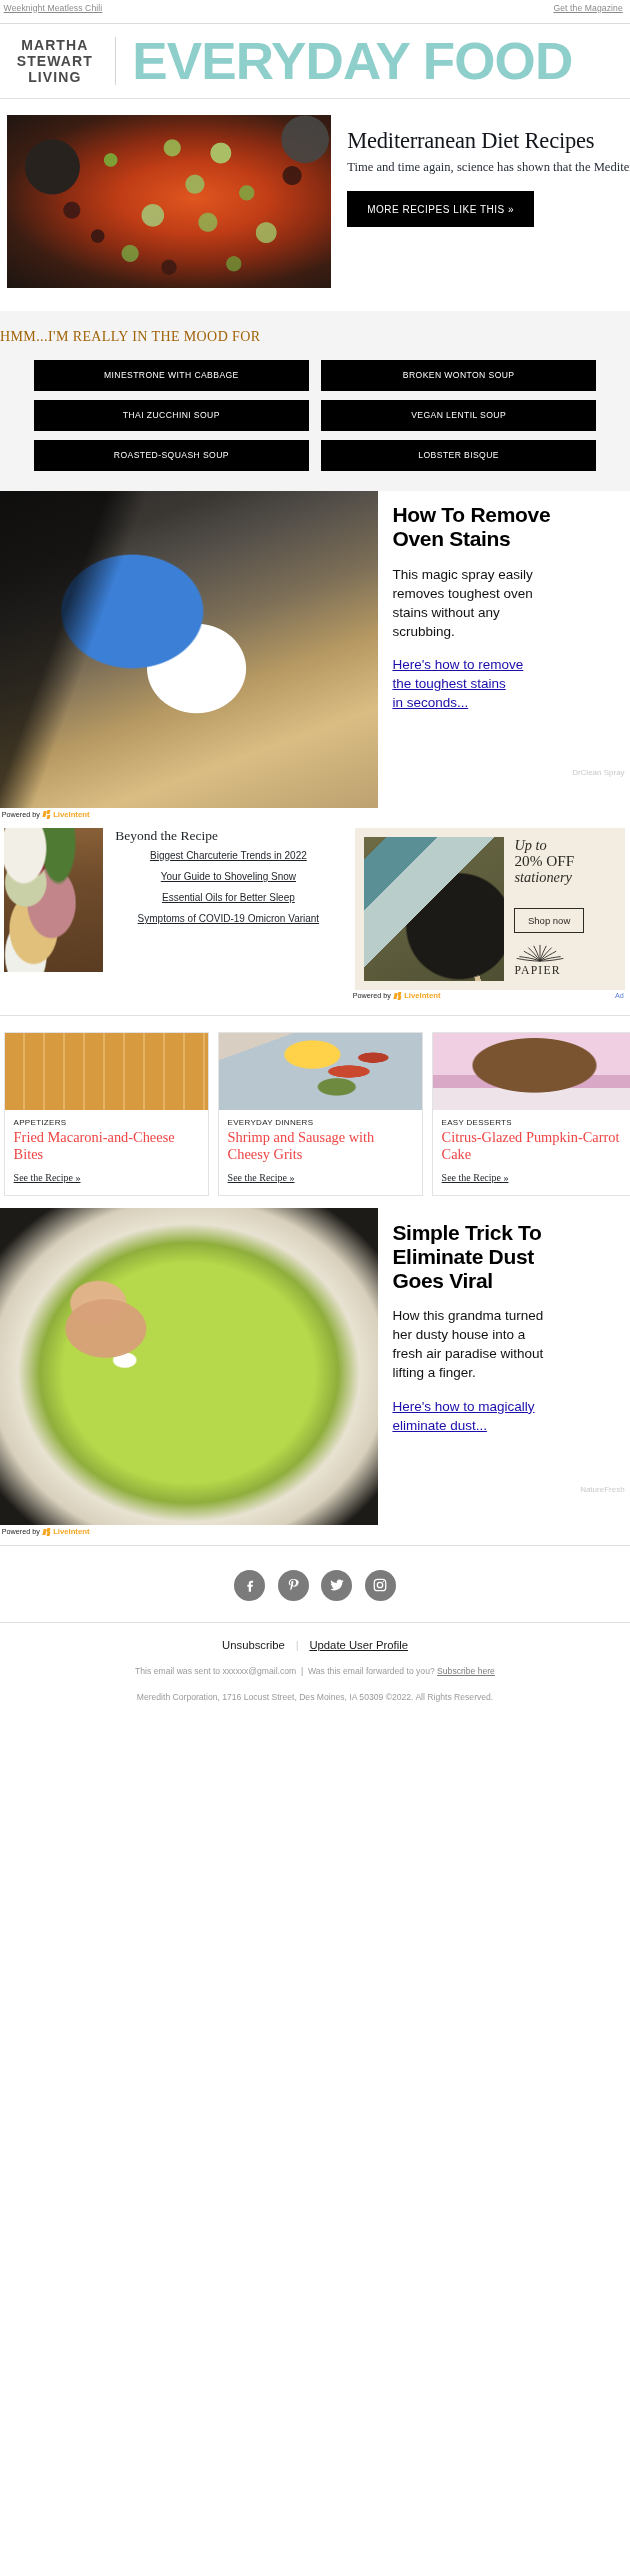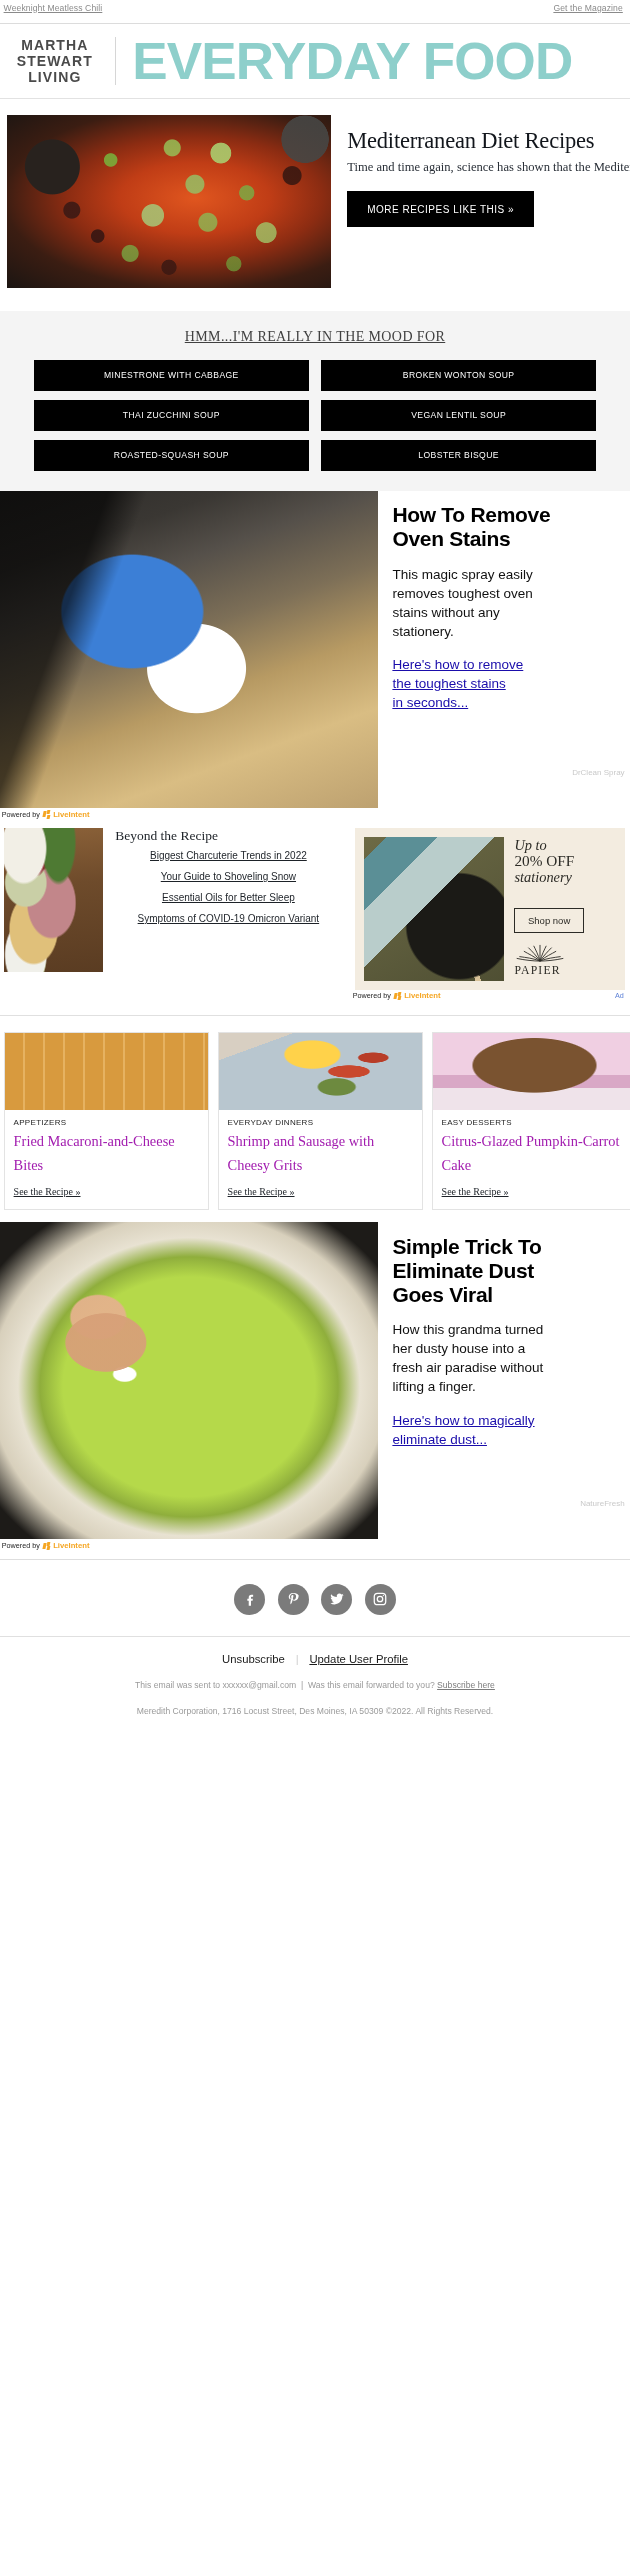--- a/index.html
+++ b/index.html
@@ -107,25 +107,24 @@
   .hero-cta {
     display: inline-block; background: #000; color: #fff;
     font-size: 10px; letter-spacing: 0.5px; font-family: "Liberation Sans", sans-serif;
     padding: 12.6px 20px; margin-top: 14.4px; white-space: nowrap;
     border: 0; cursor: pointer;
   }
 
   
   .mood { background: #f4f4f4; padding: 18px 0 20px; }
   .mood-heading {
-    text-align: center;
+    text-align: left;
     font-family: "Liberation Serif", serif;
-    font-size: 14px; letter-spacing: 0.4px; color: #404040;
+    font-size: 14px; letter-spacing: 0.4px; color: #a16207;
     margin-bottom: 14.4px;
-    text-decoration: underline;
   }
   .mood-grid {
     display: grid; grid-template-columns: 1fr 1fr;
     gap: 9px 12.6px; padding: 0 34px;
   }
   .mood-btn {
     background: #000; color: #fff; border: 0; cursor: pointer;
     height: 31px; font-size: 8.6px; letter-spacing: 0.4px;
     font-family: "Liberation Sans", sans-serif;
     display: flex; align-items: center; justify-content: center;
@@ -292,21 +291,21 @@
       radial-gradient(ellipse at 50% 42%, #7a5330 0 61px, transparent 63px),
       linear-gradient(180deg, #f0cfe2 0 55%, #d9a8c6 55% 72%, #efe3ea 72% 100%);
   }
   .card-body { padding: 8px 9px 10.8px 9px; }
   .card-cat {
     font-size: 8px; letter-spacing: 0.3px; color: #1d1d1d;
     font-family: "Liberation Sans", sans-serif; margin-bottom: 2.7px;
   }
   .card-title {
     font-family: "Liberation Serif", serif; font-size: 14.4px;
-    line-height: 24px; color: #a21caf; margin-bottom: 4.5px;
+    line-height: 17px; color: #ef4444; margin-bottom: 4.5px;
   }
   .card-link {
     font-family: "Liberation Serif", serif; font-size: 10px;
     color: #1d2228; text-decoration: underline; cursor: pointer; margin-top: 36px;
   }
 
   
   .footer-rule { border-top: 0.9px solid #dedede; margin-top: 9px; }
   .social { display: flex; justify-content: center; gap: 12.6px; padding: 23.4px 0 21.6px; }
   .social a {
@@ -381,21 +380,21 @@
     <div class="sp-img sp-img-oven"></div>
     <div class="sp-text">
       <div class="sp-title">
         <div>How To Remove</div>
         <div>Oven Stains</div>
       </div>
       <div class="sp-body">
         <div>This magic spray easily</div>
         <div>removes toughest oven</div>
         <div>stains without any</div>
-        <div>stationery.</div>
+        <div>scrubbing.</div>
       </div>
       <a class="sp-link">
         <span>Here's how to remove</span><br>
         <span>the toughest stains</span><br>
         <span>in seconds...</span>
       </a>
     </div>
     <div class="sp-advertiser">DrClean Spray</div>
   </div>
   <div class="powered">

